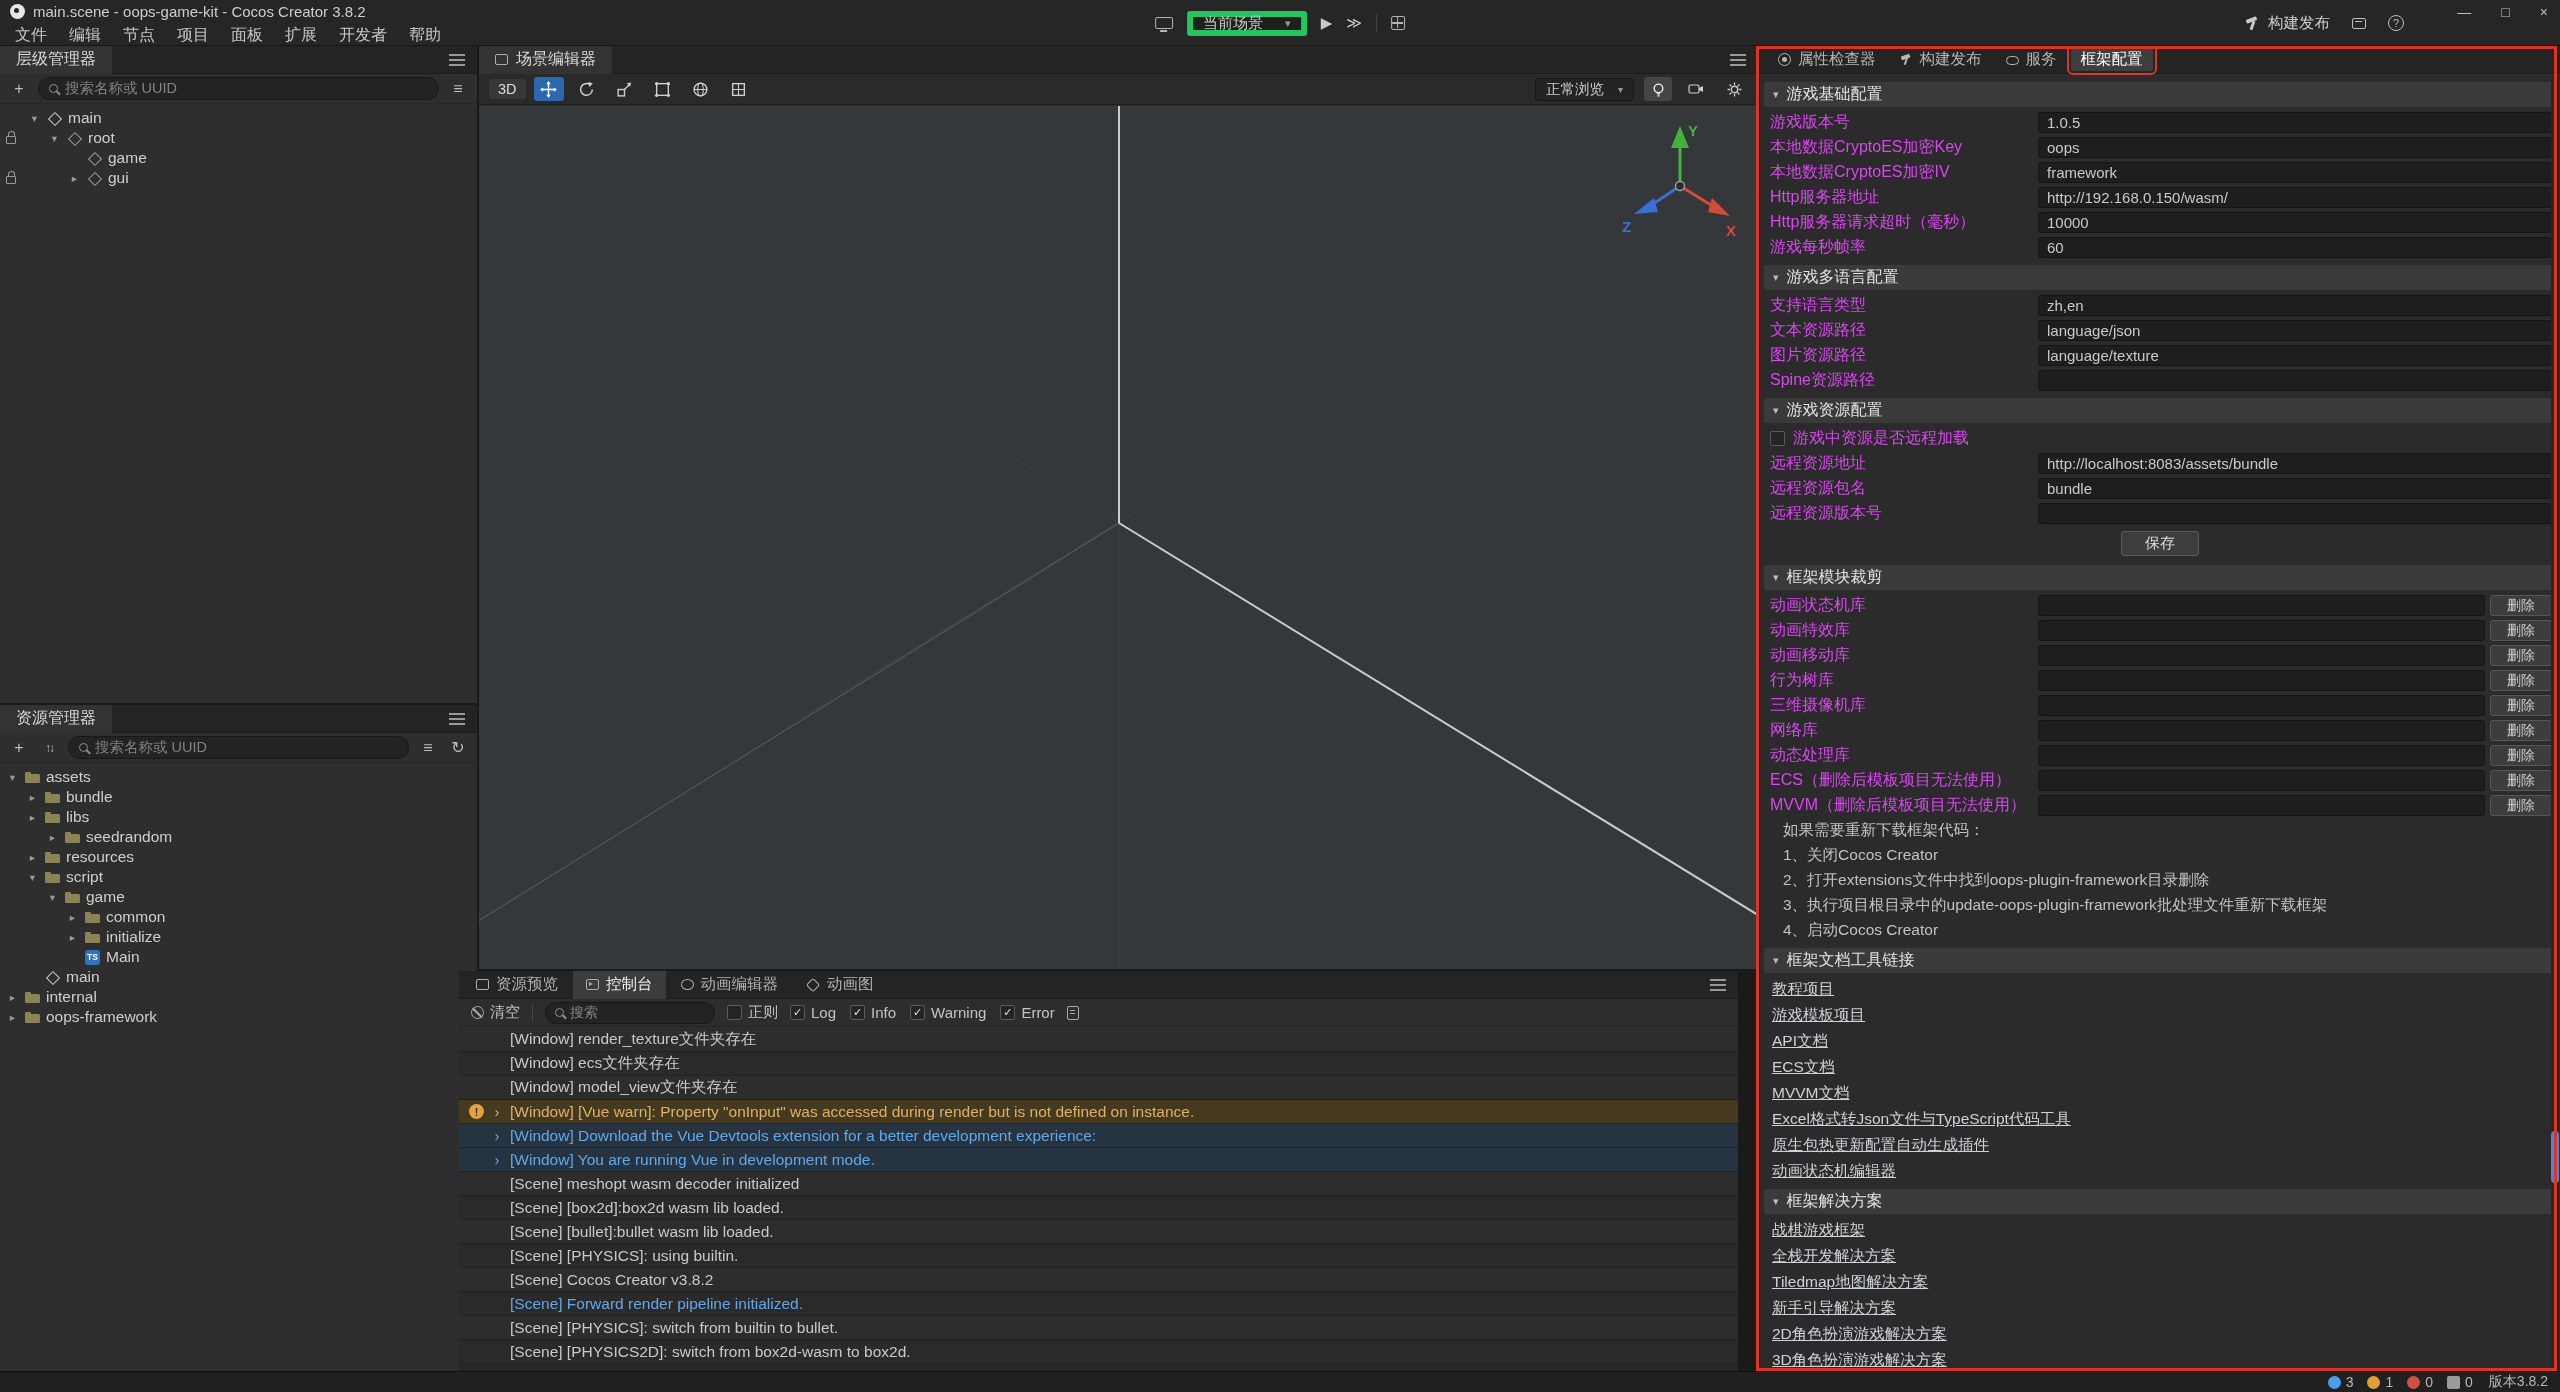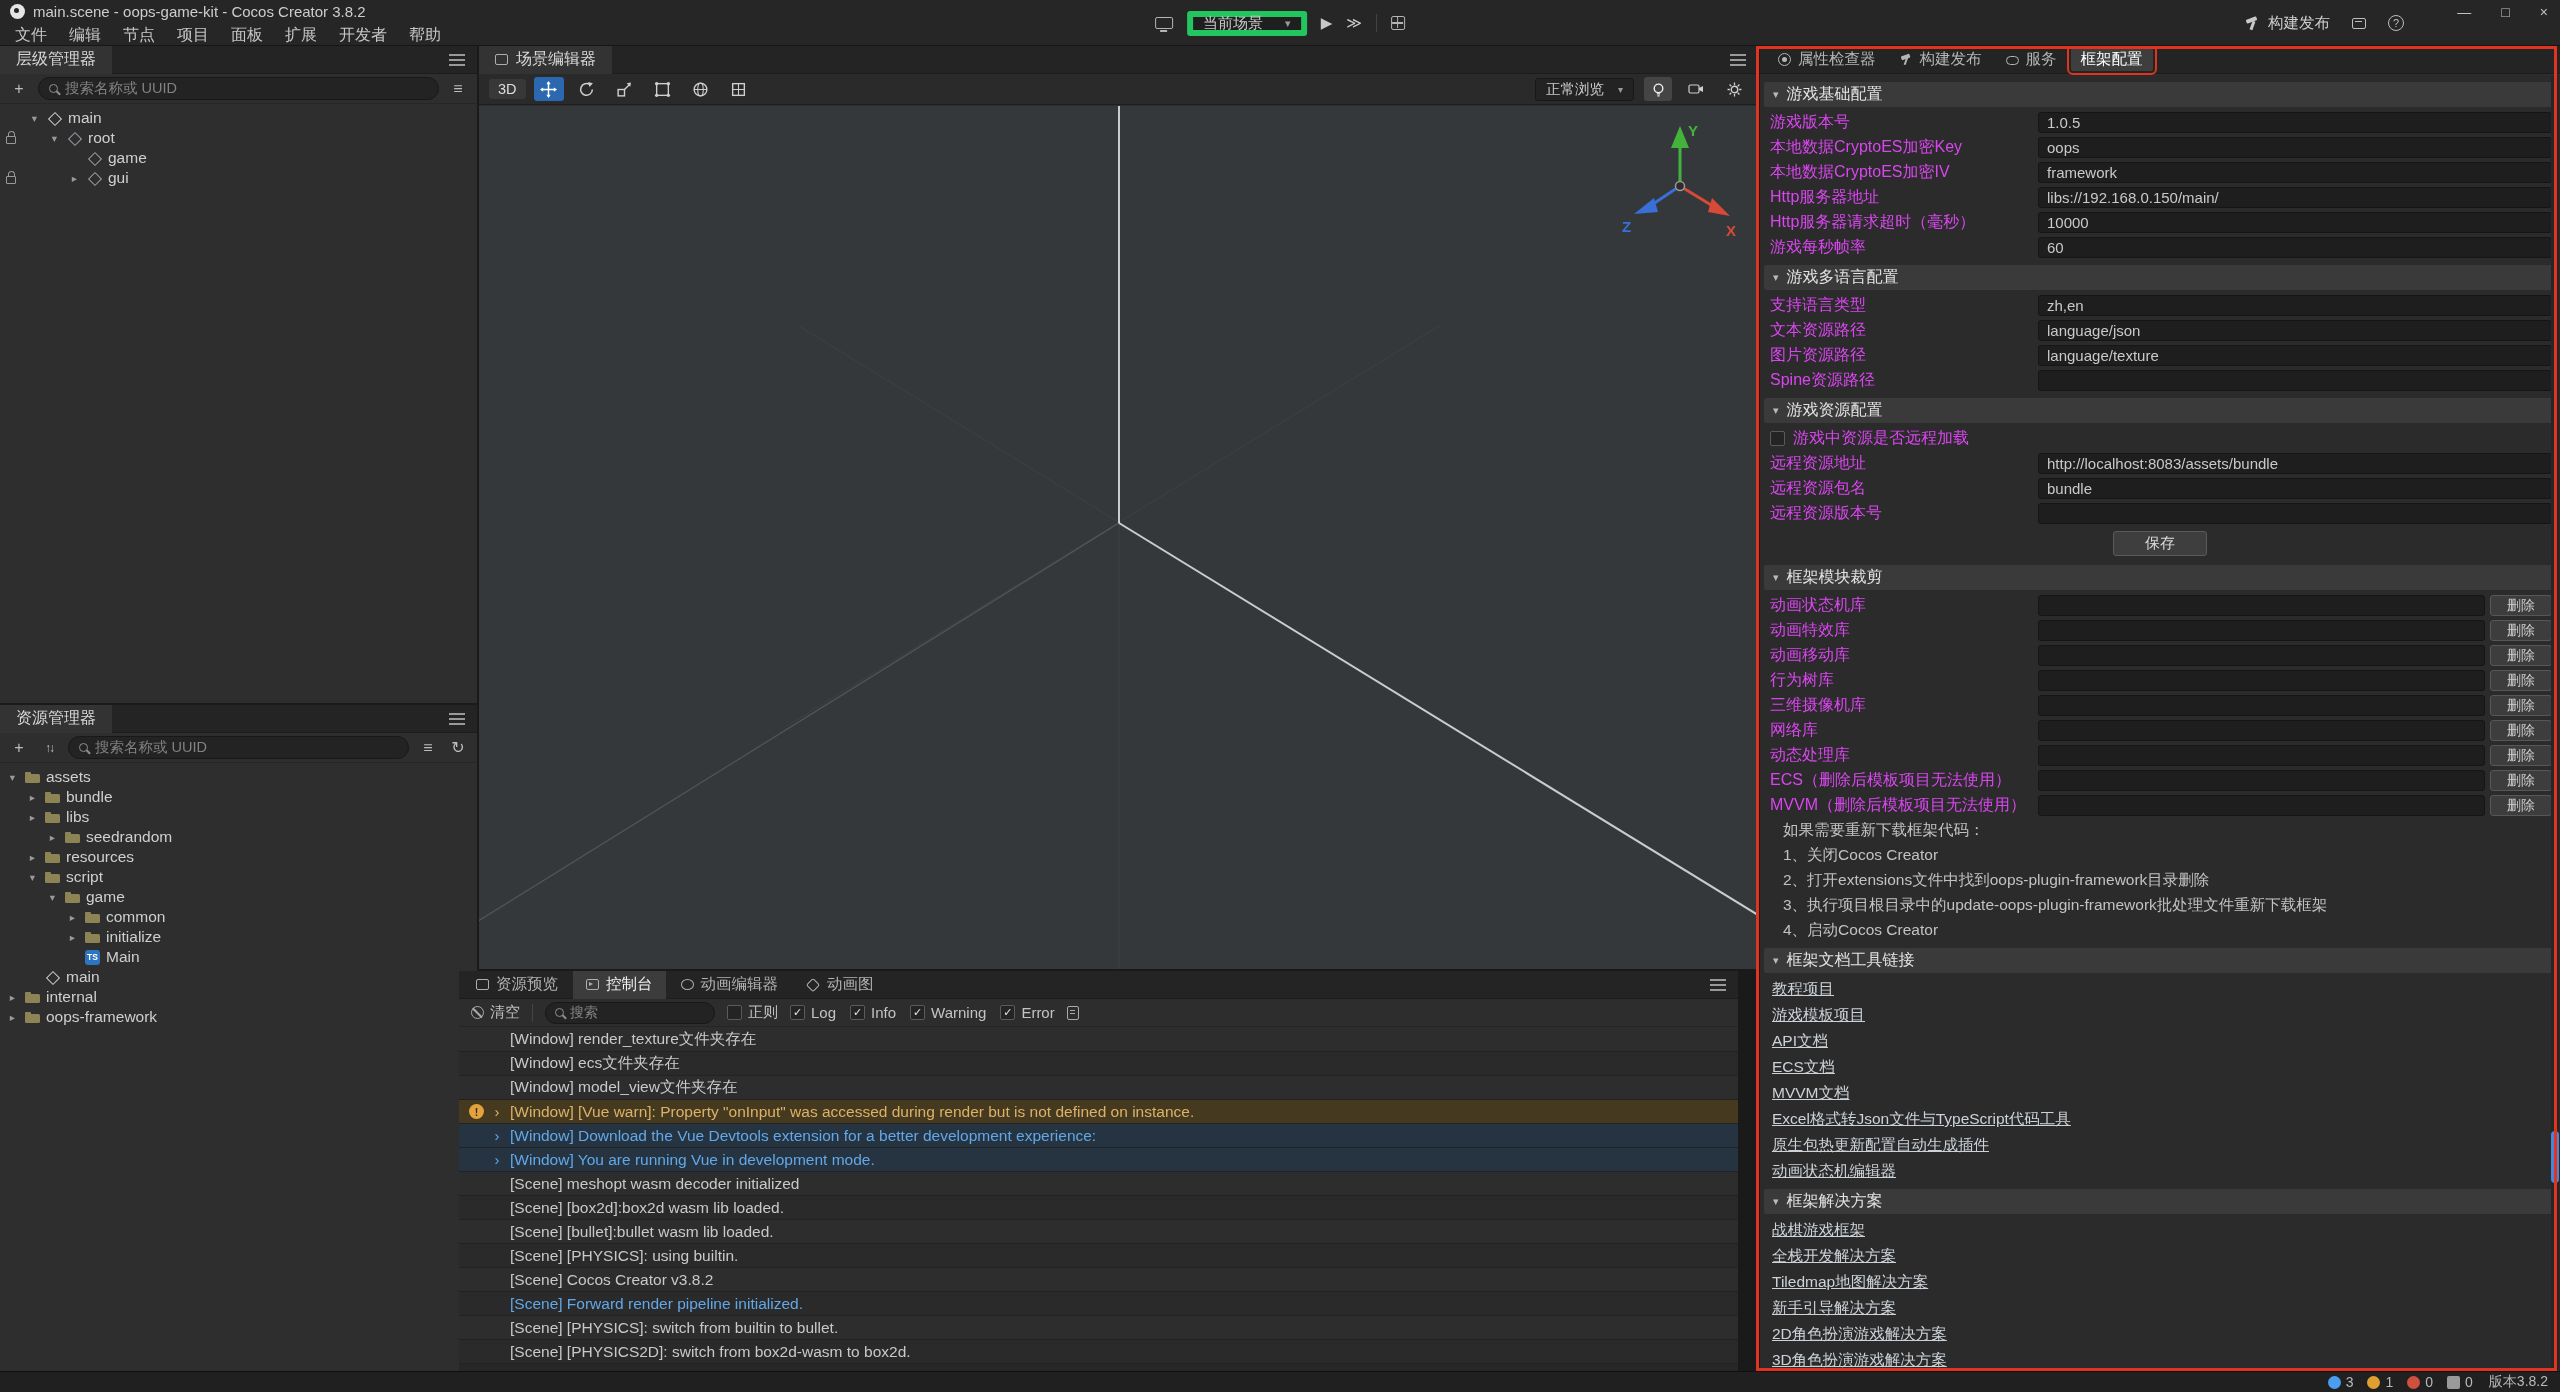--- a/index.html
+++ b/index.html
@@ -122,21 +122,21 @@
   .ticon.v-service { height:9px; margin-top:2px; border:1.5px solid #b5b5b5; border-radius:6px; }
   .insp-body { position:absolute; left:0; right:0; top:29px; bottom:0; background:#2b2b2b; overflow:hidden; padding-top:2px; }
   .sechead { height:25px; margin:5px 4px 3px; background:#3a3a3a; border-radius:2px; display:flex; align-items:center; gap:8px; padding:0 9px; color:#e2e2e2; font-size:16px; cursor:pointer; }
   .sarrow { font-size:11px; color:#b9b9b9; }
   .irow { height:25px; display:flex; align-items:center; padding-left:10px; }
   .ilabel { width:268px; flex:none; font-size:16px; color:#d946ef; white-space:nowrap; overflow:hidden; }
   .iinput { flex:1; height:21px; margin-right:8px; background:#1e1e1e; border:1px solid #151515; border-radius:3px; display:flex; align-items:center; padding:0 8px; font-size:15px; color:#c9c9c9; white-space:nowrap; overflow:hidden; cursor:text; }
   .trimbar { margin-right:5px; }
   .delbtn { flex:none; width:62px; height:21px; margin-right:8px; background:#3d3d3d; border:1px solid #575757; border-radius:3px; color:#cfcfcf; font-size:14px; display:flex; align-items:center; justify-content:center; cursor:pointer; }
   .btnrow { height:34px; display:flex; align-items:center; justify-content:center; }
-  .savebtn { width:94px; height:25px; background:#3e3e3e; border:1px solid #5a5a5a; border-radius:3px; color:#dcdcdc; font-size:15px; display:flex; align-items:center; justify-content:center; cursor:pointer; }
+  .savebtn { width:78px; height:25px; background:#3e3e3e; border:1px solid #5a5a5a; border-radius:3px; color:#dcdcdc; font-size:15px; display:flex; align-items:center; justify-content:center; cursor:pointer; }
   .note { height:25px; display:flex; align-items:center; padding-left:23px; font-size:15.5px; color:#c2c2c2; white-space:nowrap; overflow:hidden; }
   .dlink { display:block; height:26px; line-height:26px; padding-left:12px; font-size:15.5px; color:#ccd2d8; text-decoration:underline; cursor:pointer; white-space:nowrap; overflow:hidden; }
   .vtrack { position:absolute; right:1px; top:30px; bottom:2px; width:8px; background:#262626; }
   .vthumb { position:absolute; right:1px; top:1085px; width:8px; height:52px; background:#4a86d8; border-radius:4px; cursor:pointer; }
 
   
   .statusbar { position:absolute; left:0; right:0; bottom:0; height:21px; background:#202020; border-top:1px solid #101010; display:flex; align-items:center; justify-content:flex-end; gap:16px; padding-right:12px; z-index:6; }
   .count-item { display:flex; align-items:center; gap:5px; cursor:pointer; }
   .dot { width:13px; height:13px; border-radius:50%; flex:none; }
   .dot.v-info { background:#4a9ef0; }
@@ -681,21 +681,21 @@
             <div class="iinput">oops</div>
           </div>
 
           <div class="irow">
             <span class="ilabel">本地数据CryptoES加密IV</span>
             <div class="iinput">framework</div>
           </div>
 
           <div class="irow">
             <span class="ilabel">Http服务器地址</span>
-            <div class="iinput">libs://192.168.0.150/main/</div>
+            <div class="iinput">http://192.168.0.150/wasm/</div>
           </div>
 
           <div class="irow">
             <span class="ilabel">Http服务器请求超时（毫秒）</span>
             <div class="iinput">10000</div>
           </div>
 
           <div class="irow">
             <span class="ilabel">游戏每秒帧率</span>
             <div class="iinput">60</div>

